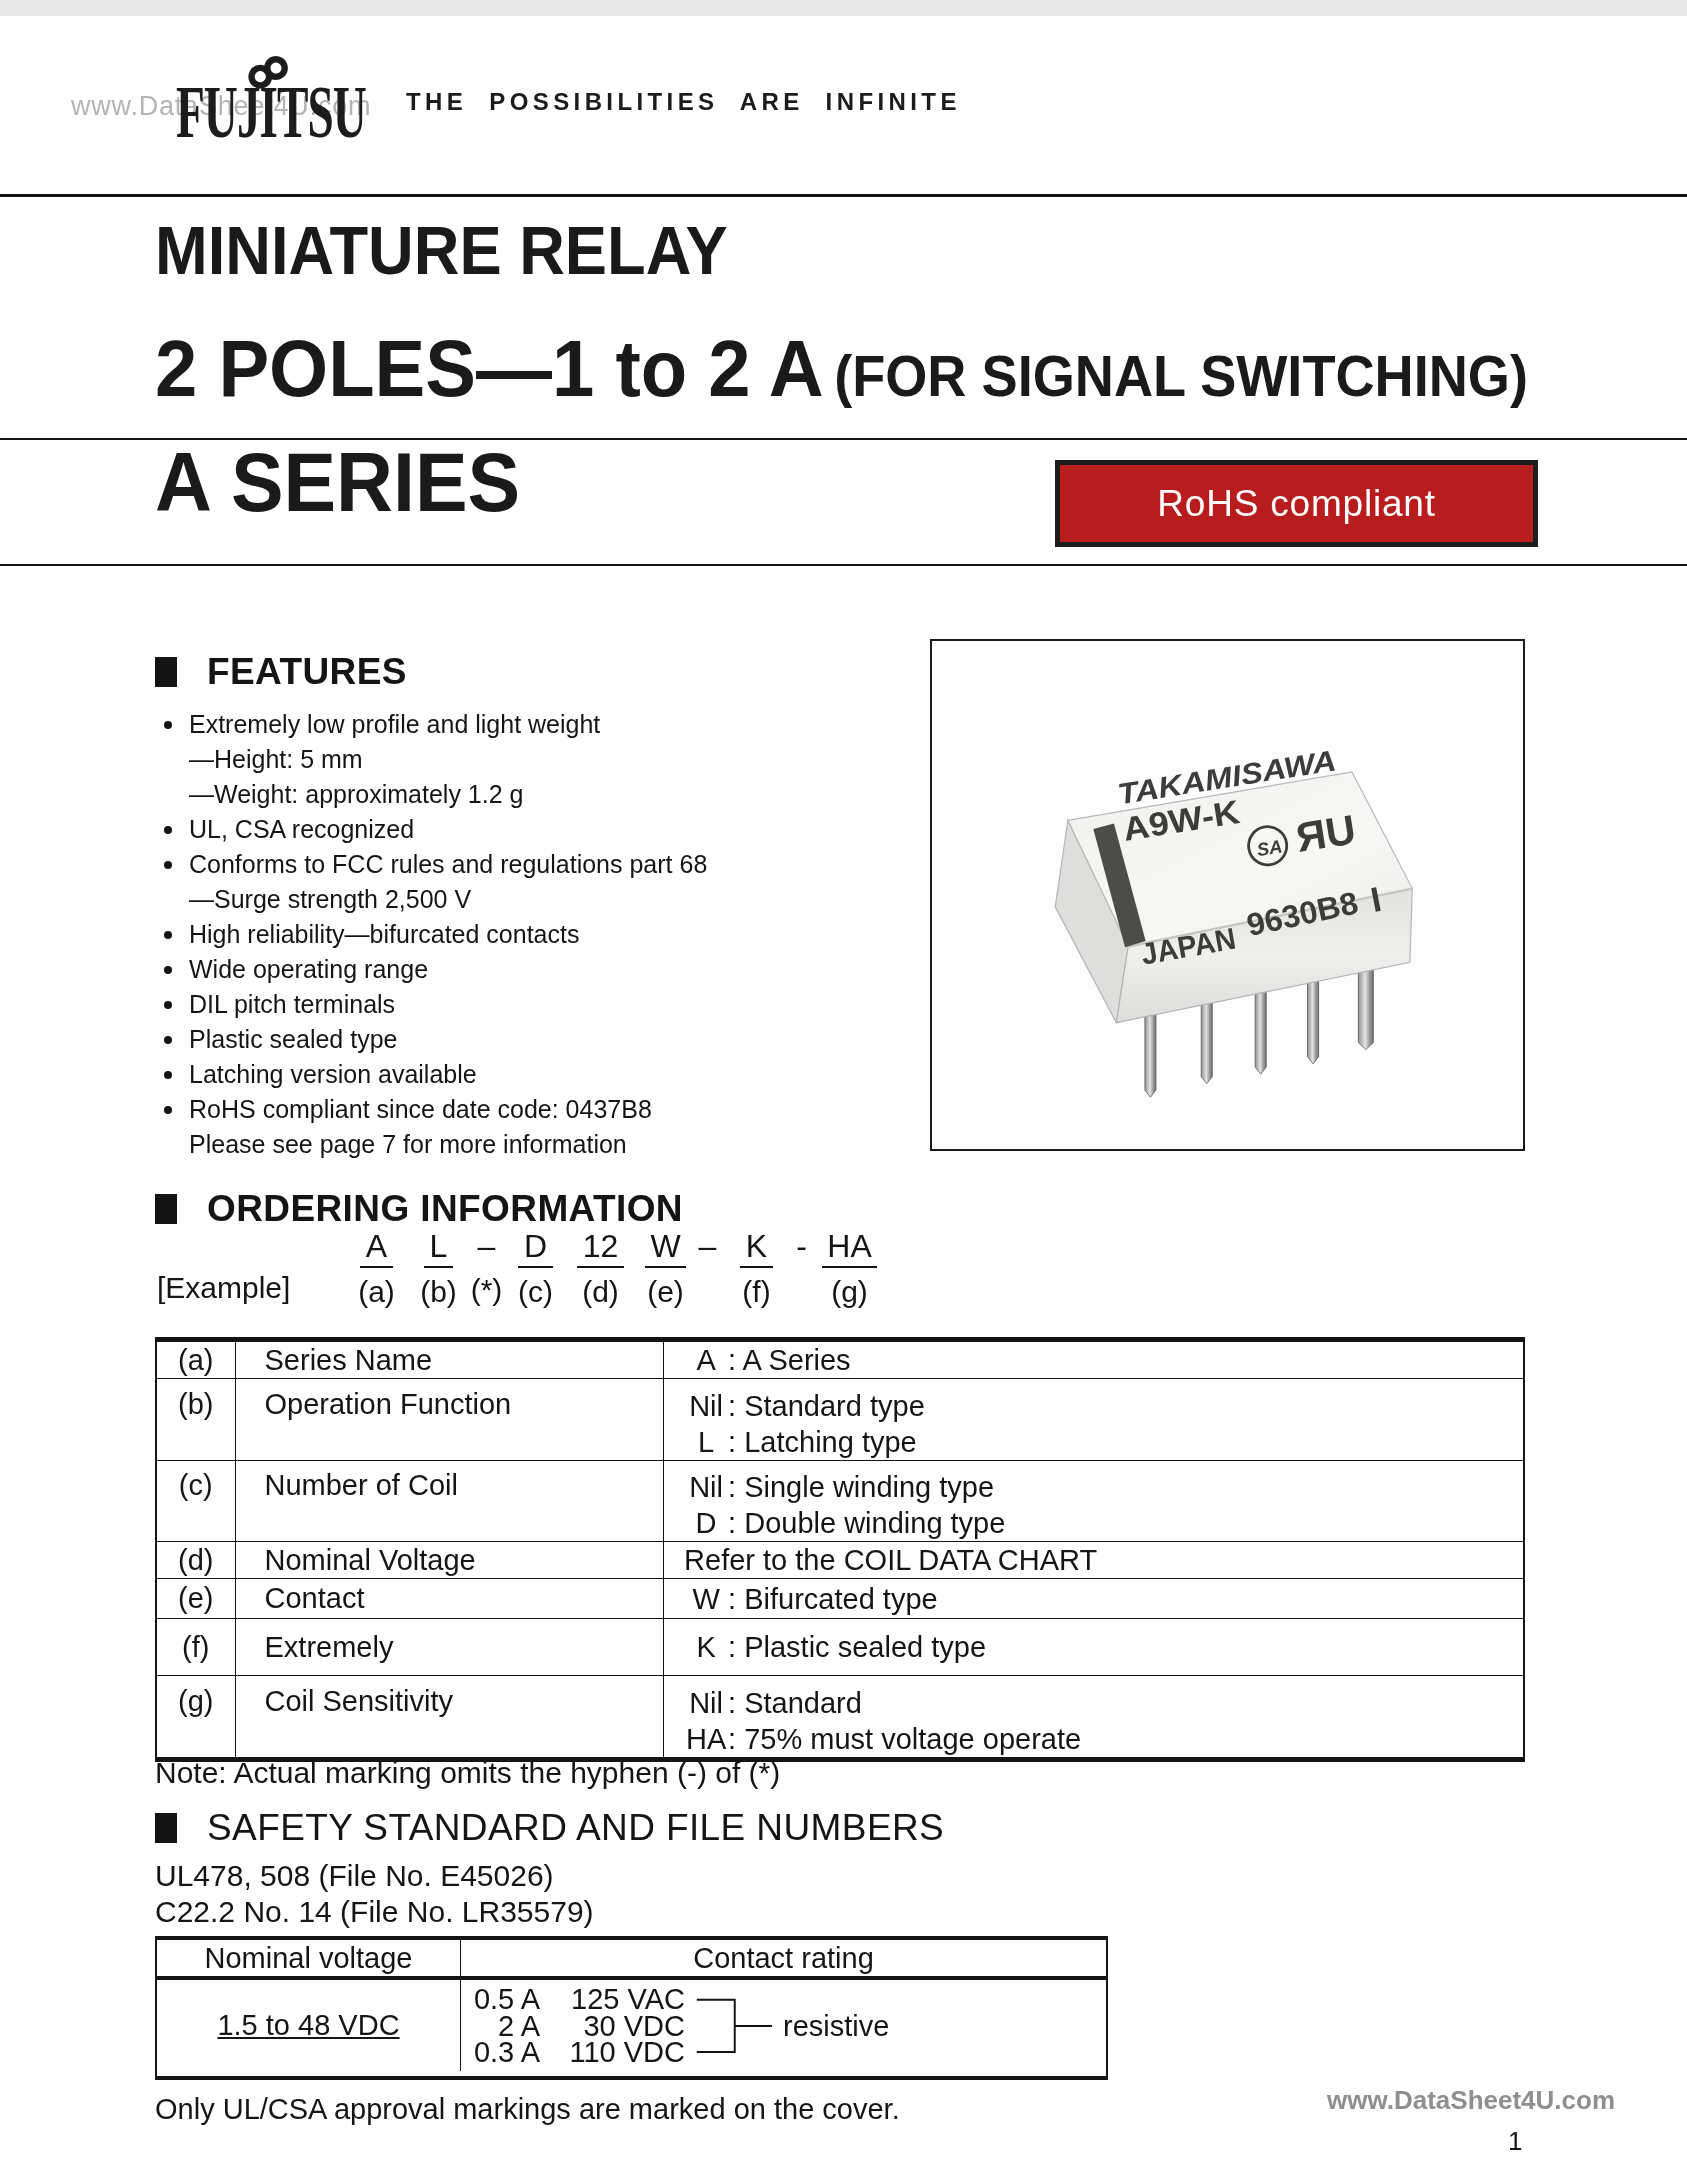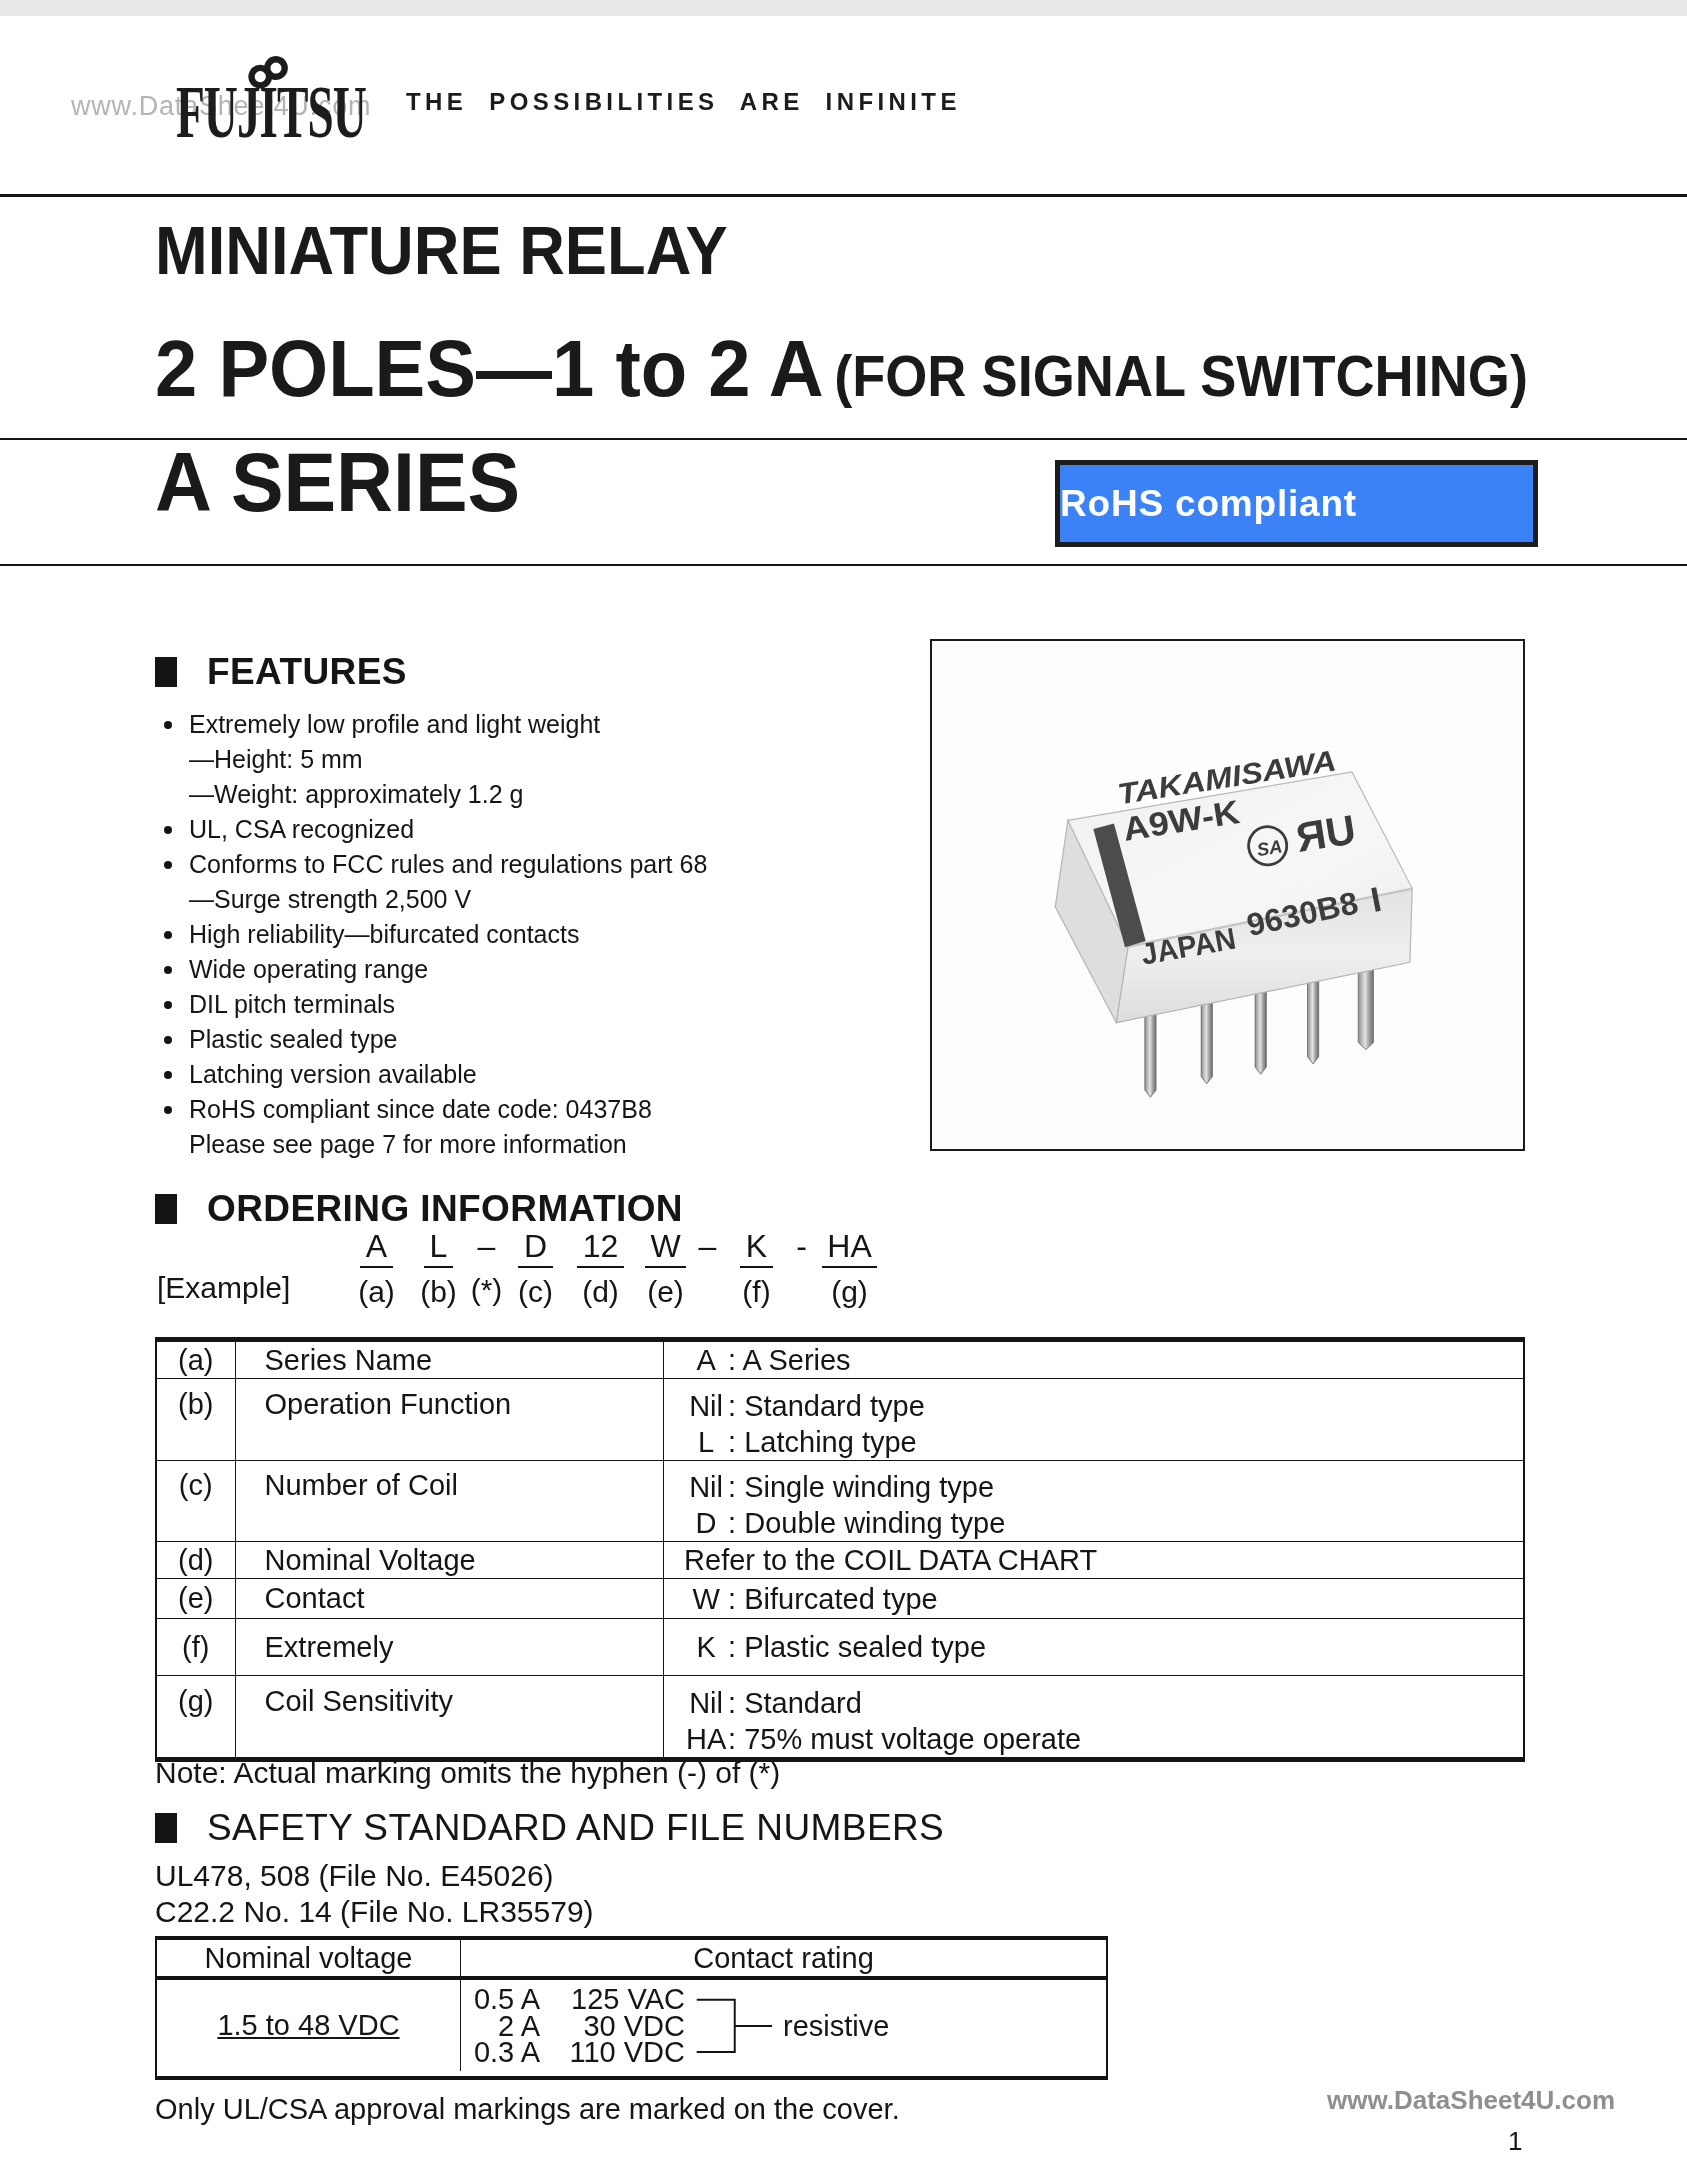--- a/index.html
+++ b/index.html
@@ -32,23 +32,23 @@
   .hr3 { top:548px; height:2.4px; }
   
   .title-block { position:absolute; left:155px; white-space:nowrap; line-height:1;
     font-weight:bold; transform-origin:left top; color:#1a1a1a; }
   .t1 { top:200px; font-size:68px;  transform:scaleX(0.93); }
   .t2 { top:313px; font-size:80px; transform:scaleX(0.95); }
   .t2 .suffix { font-size:57px; margin-left:11px; }
   .t3 { top:425px; font-size:83px; transform:scaleX(0.95); }
   .rohs {
     position:absolute; left:1055px; top:444px; width:483px; height:87px;
-    background:#3b82f6; border:5.6px solid #1d1d1d;
-    display:flex; align-items:center; justify-content:flex-start;
-    color:#ffffff; font-size:37px; font-weight:bold; letter-spacing:0.8px;
+    background:#b91c1c; border:5.6px solid #1d1d1d;
+    display:flex; align-items:center; justify-content:center;
+    color:#ffffff; font-size:37px; font-weight:normal; letter-spacing:0.8px;
   }
   
   .sec-head { position:absolute; left:155px; display:flex; align-items:center; white-space:nowrap; }
   .sec-sq { width:22px; height:30px; background:#141414; margin-right:30px; flex:none; }
   .sec-label { font-size:37px; font-weight:bold; letter-spacing:0.4px; }
   .sec-label.reg { font-weight:normal; }
   .feat-head { top:635px; }
   .ord-head  { top:1172px; }
   .safe-head { top:1791px; }
   

